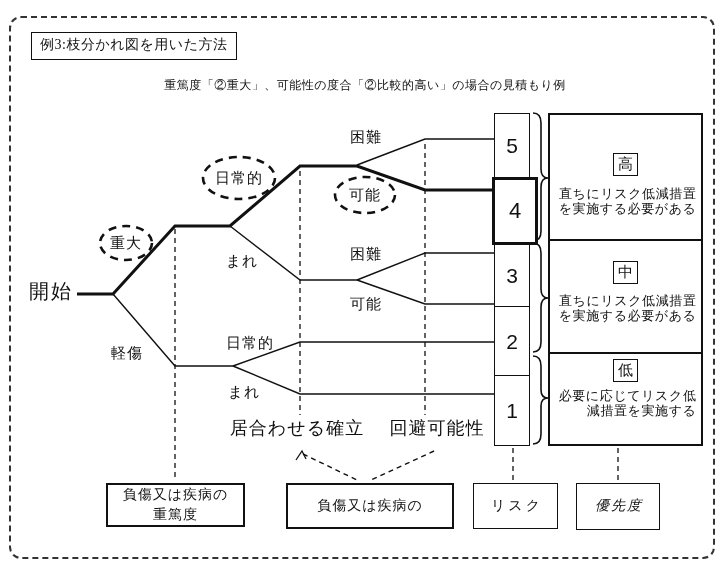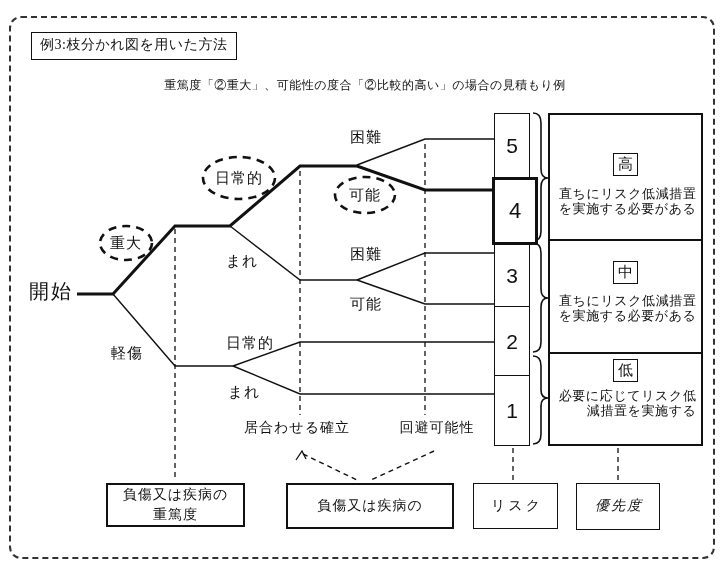--- a/index.html
+++ b/index.html
@@ -5,21 +5,21 @@
   html,body{margin:0;padding:0;background:#fff;}
   .stage{position:relative;width:728px;height:572px;background:#fff;overflow:hidden;
          font-family:"Liberation Serif","DejaVu Serif",serif;color:#111;margin-top:6px;}
   .abs{position:absolute;box-sizing:border-box;}
   svg.overlay{position:absolute;left:0;top:0;width:728px;height:572px;}
   .frame{left:9px;top:10px;width:706px;height:543px;border:2px dashed #333;border-radius:12px;}
   .title-box{left:31px;top:26px;height:28px;border:1.4px solid #111;padding:3px 8px 0 8px;
              font-size:14px;letter-spacing:0.5px;white-space:nowrap;}
   .subtitle{left:100px;top:71px;width:530px;text-align:center;font-size:12px;letter-spacing:0.5px;white-space:nowrap;}
   .lbl{transform:translate(-50%,-50%);white-space:nowrap;font-size:15px;letter-spacing:1px;}
-  .lbl.small{font-size:14px;}
+  .lbl.small{font-size:18px;}
   .start{font-size:20px;letter-spacing:2px;}
   .rcell{left:494px;width:36px;border:1.6px solid #111;background:#fff;display:flex;
          align-items:center;justify-content:center;font-family:"Liberation Sans","DejaVu Sans",sans-serif;
          font-size:21px;}
   .rcell.bold{left:492px;width:46px;border-width:3.5px;z-index:3;font-size:22px;}
   .ppanel{left:548px;top:107px;width:155px;height:333px;border:2px solid #111;background:#fff;}
   .pdivider{left:548px;width:155px;height:2px;background:#111;z-index:2;}
   .psec{left:548px;width:155px;display:flex;flex-direction:column;align-items:center;box-sizing:border-box;}
   .pgrade{border:1.3px solid #111;font-size:15px;padding:1px 4px;line-height:1.25;}
   .pdesc{width:142px;font-size:13px;letter-spacing:0.6px;line-height:1.2;text-align:right;}

